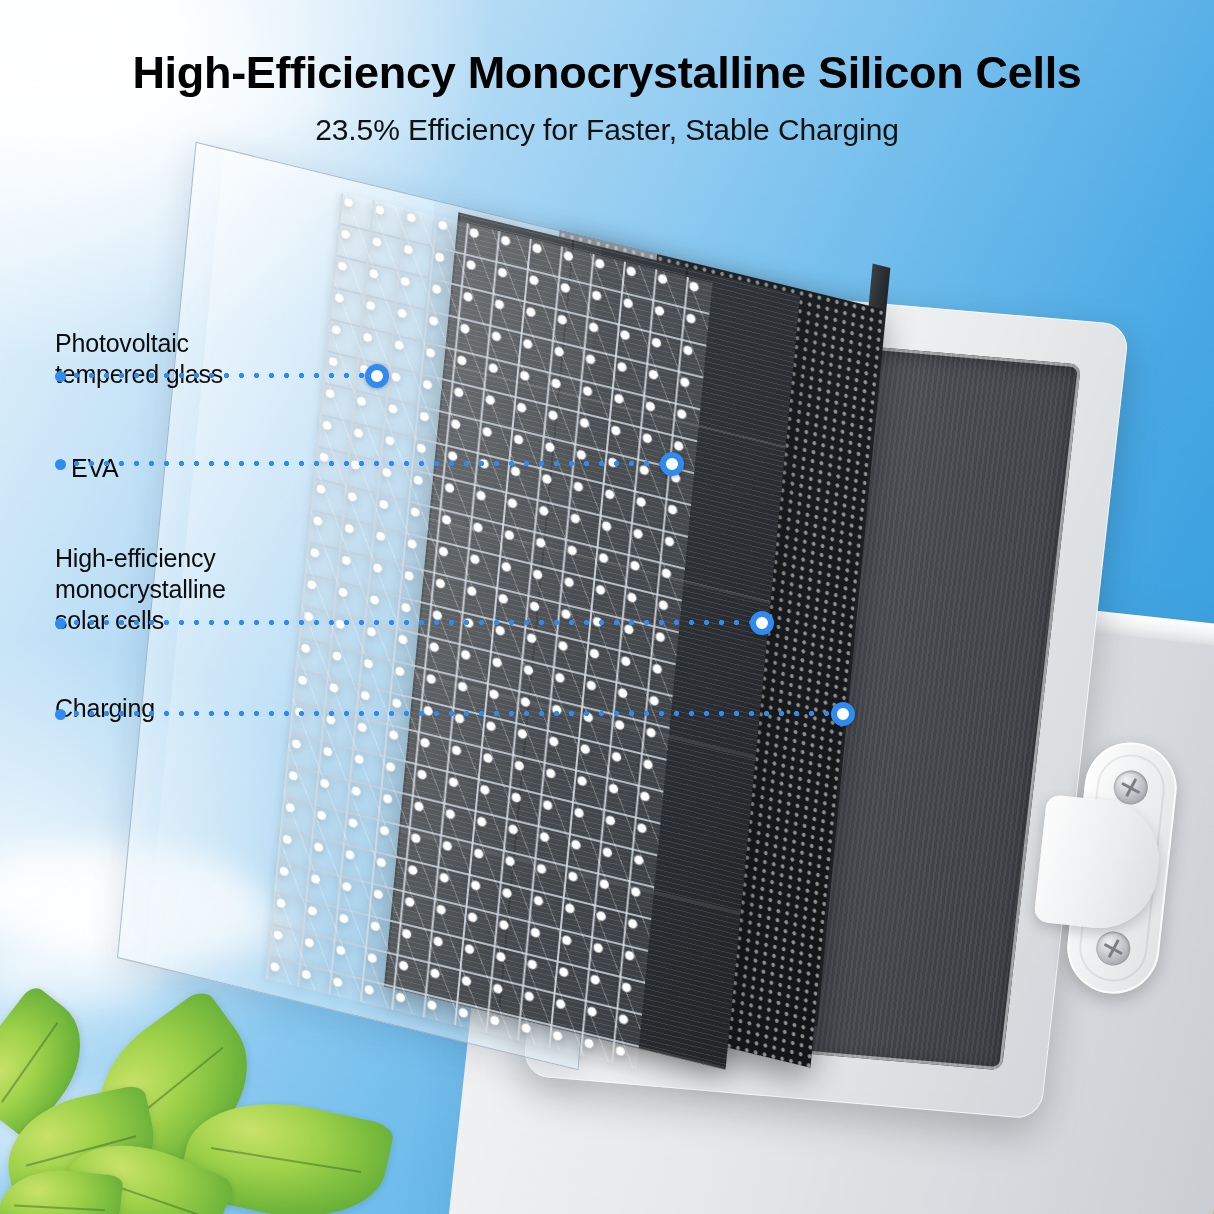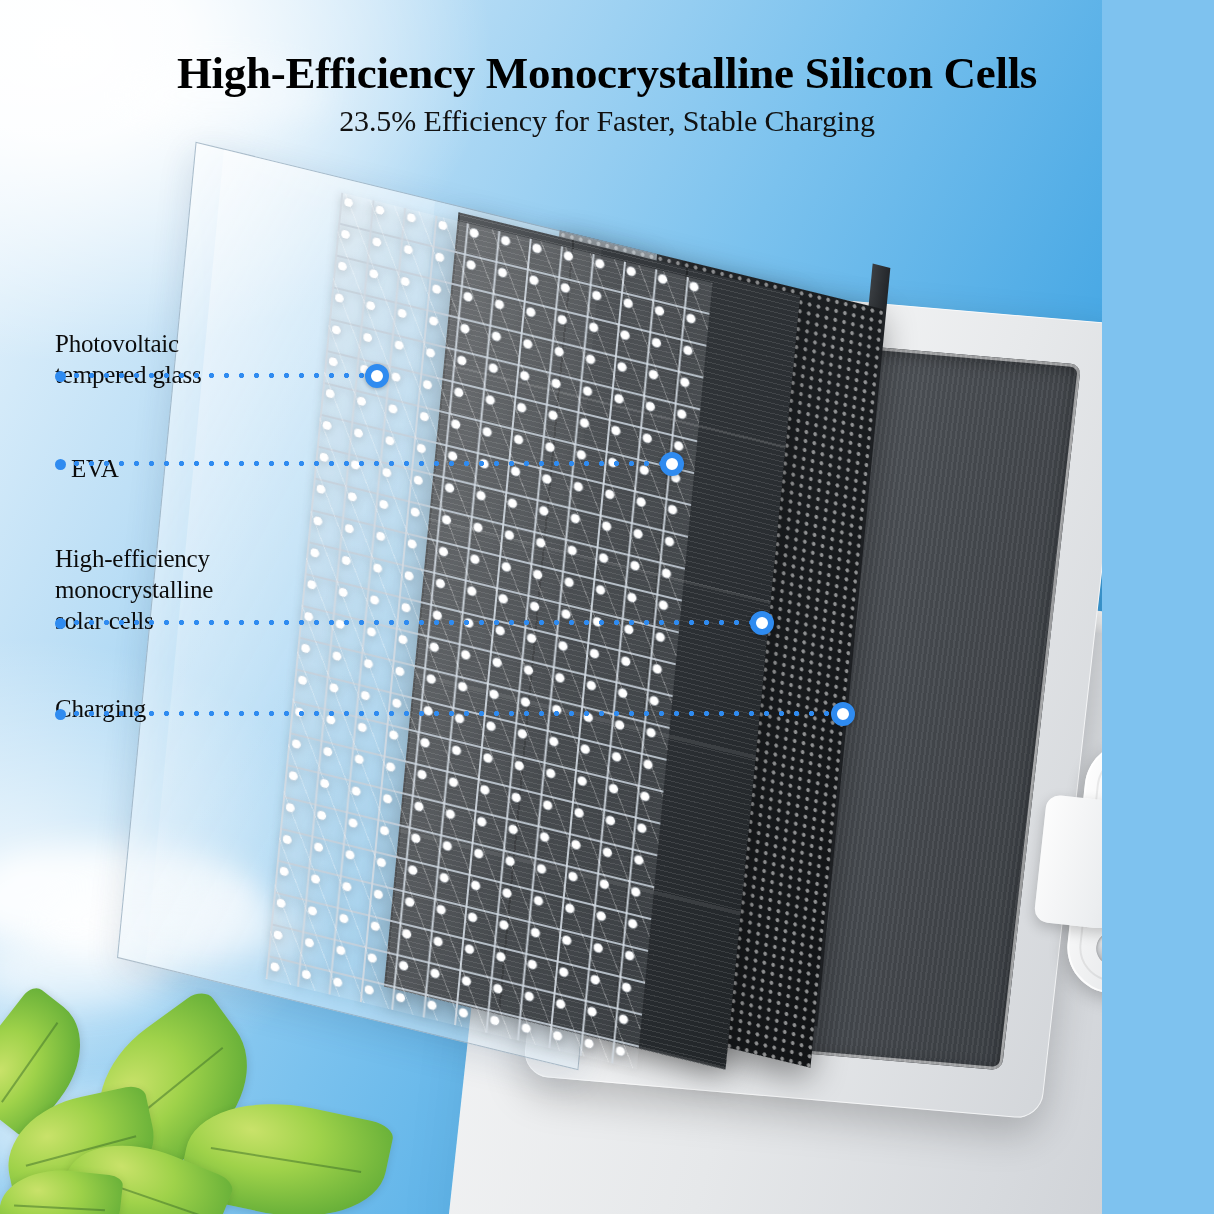--- a/index.html
+++ b/index.html
@@ -2,21 +2,21 @@
 <html><head>
 <meta charset="utf-8">
 <title>High-Efficiency Monocrystalline Silicon Cells</title>
 <style>
   * { margin:0; padding:0; box-sizing:border-box; }
   html,body { width:1214px; height:1214px; overflow:hidden; }
   body {
     font-family:"Liberation Sans","DejaVu Sans",sans-serif;
     background:#7ec2ef;
   }
-  #stage { position:relative; width:1102px; height:1214px; overflow:hidden;font-family:Liberation Serif, serif; }
+  #stage { position:relative; width:1214px; height:1214px; overflow:hidden; }
 
   
   .sky {
     position:absolute; inset:0;
     background:
       radial-gradient(ellipse 760px 560px at 6% 4%, #ffffff 0%, rgba(255,255,255,.92) 16%, rgba(255,255,255,0) 56%),
       radial-gradient(ellipse 520px 380px at 2% 72%, rgba(255,255,255,.75) 0%, rgba(255,255,255,0) 62%),
       linear-gradient(118deg, #eef7fd 0%, #bfe0f6 22%, #7bc2ee 50%, #46a7e4 74%, #2e98d8 100%);
   }
   .cloud { position:absolute; border-radius:50%; background:rgba(255,255,255,.85); filter:blur(16px); }
@@ -27,21 +27,21 @@
   .c5{left:-30px; top:1090px; width:260px; height:90px; opacity:.5;}
   .c6{left:110px; top:60px; width:220px; height:70px; opacity:.45;}
 
   
   .titles { position:absolute; left:0; top:48px; width:1214px; text-align:center; z-index:40; }
   .title {
     font-size:45px; font-weight:bold; letter-spacing:-.3px;
     color:#000; line-height:1.12; white-space:nowrap;
   }
   .subtitle {
-    margin-top:6px; font-size:30px; font-weight:normal;
+    margin-top:15px; font-size:30px; font-weight:normal;
     color:#111; letter-spacing:-.1px; white-space:nowrap;
   }
 
   
   .wall {
     position:absolute; z-index:4;
     left:520px; top:560px; width:760px; height:700px;
     background:linear-gradient(100deg,#f3f4f5 0%,#e6e8ea 40%,#d7dade 72%,#c9ccd1 100%);
     transform:rotate(6.2deg); transform-origin:left top;
     box-shadow:0 0 60px rgba(0,0,0,.06);

